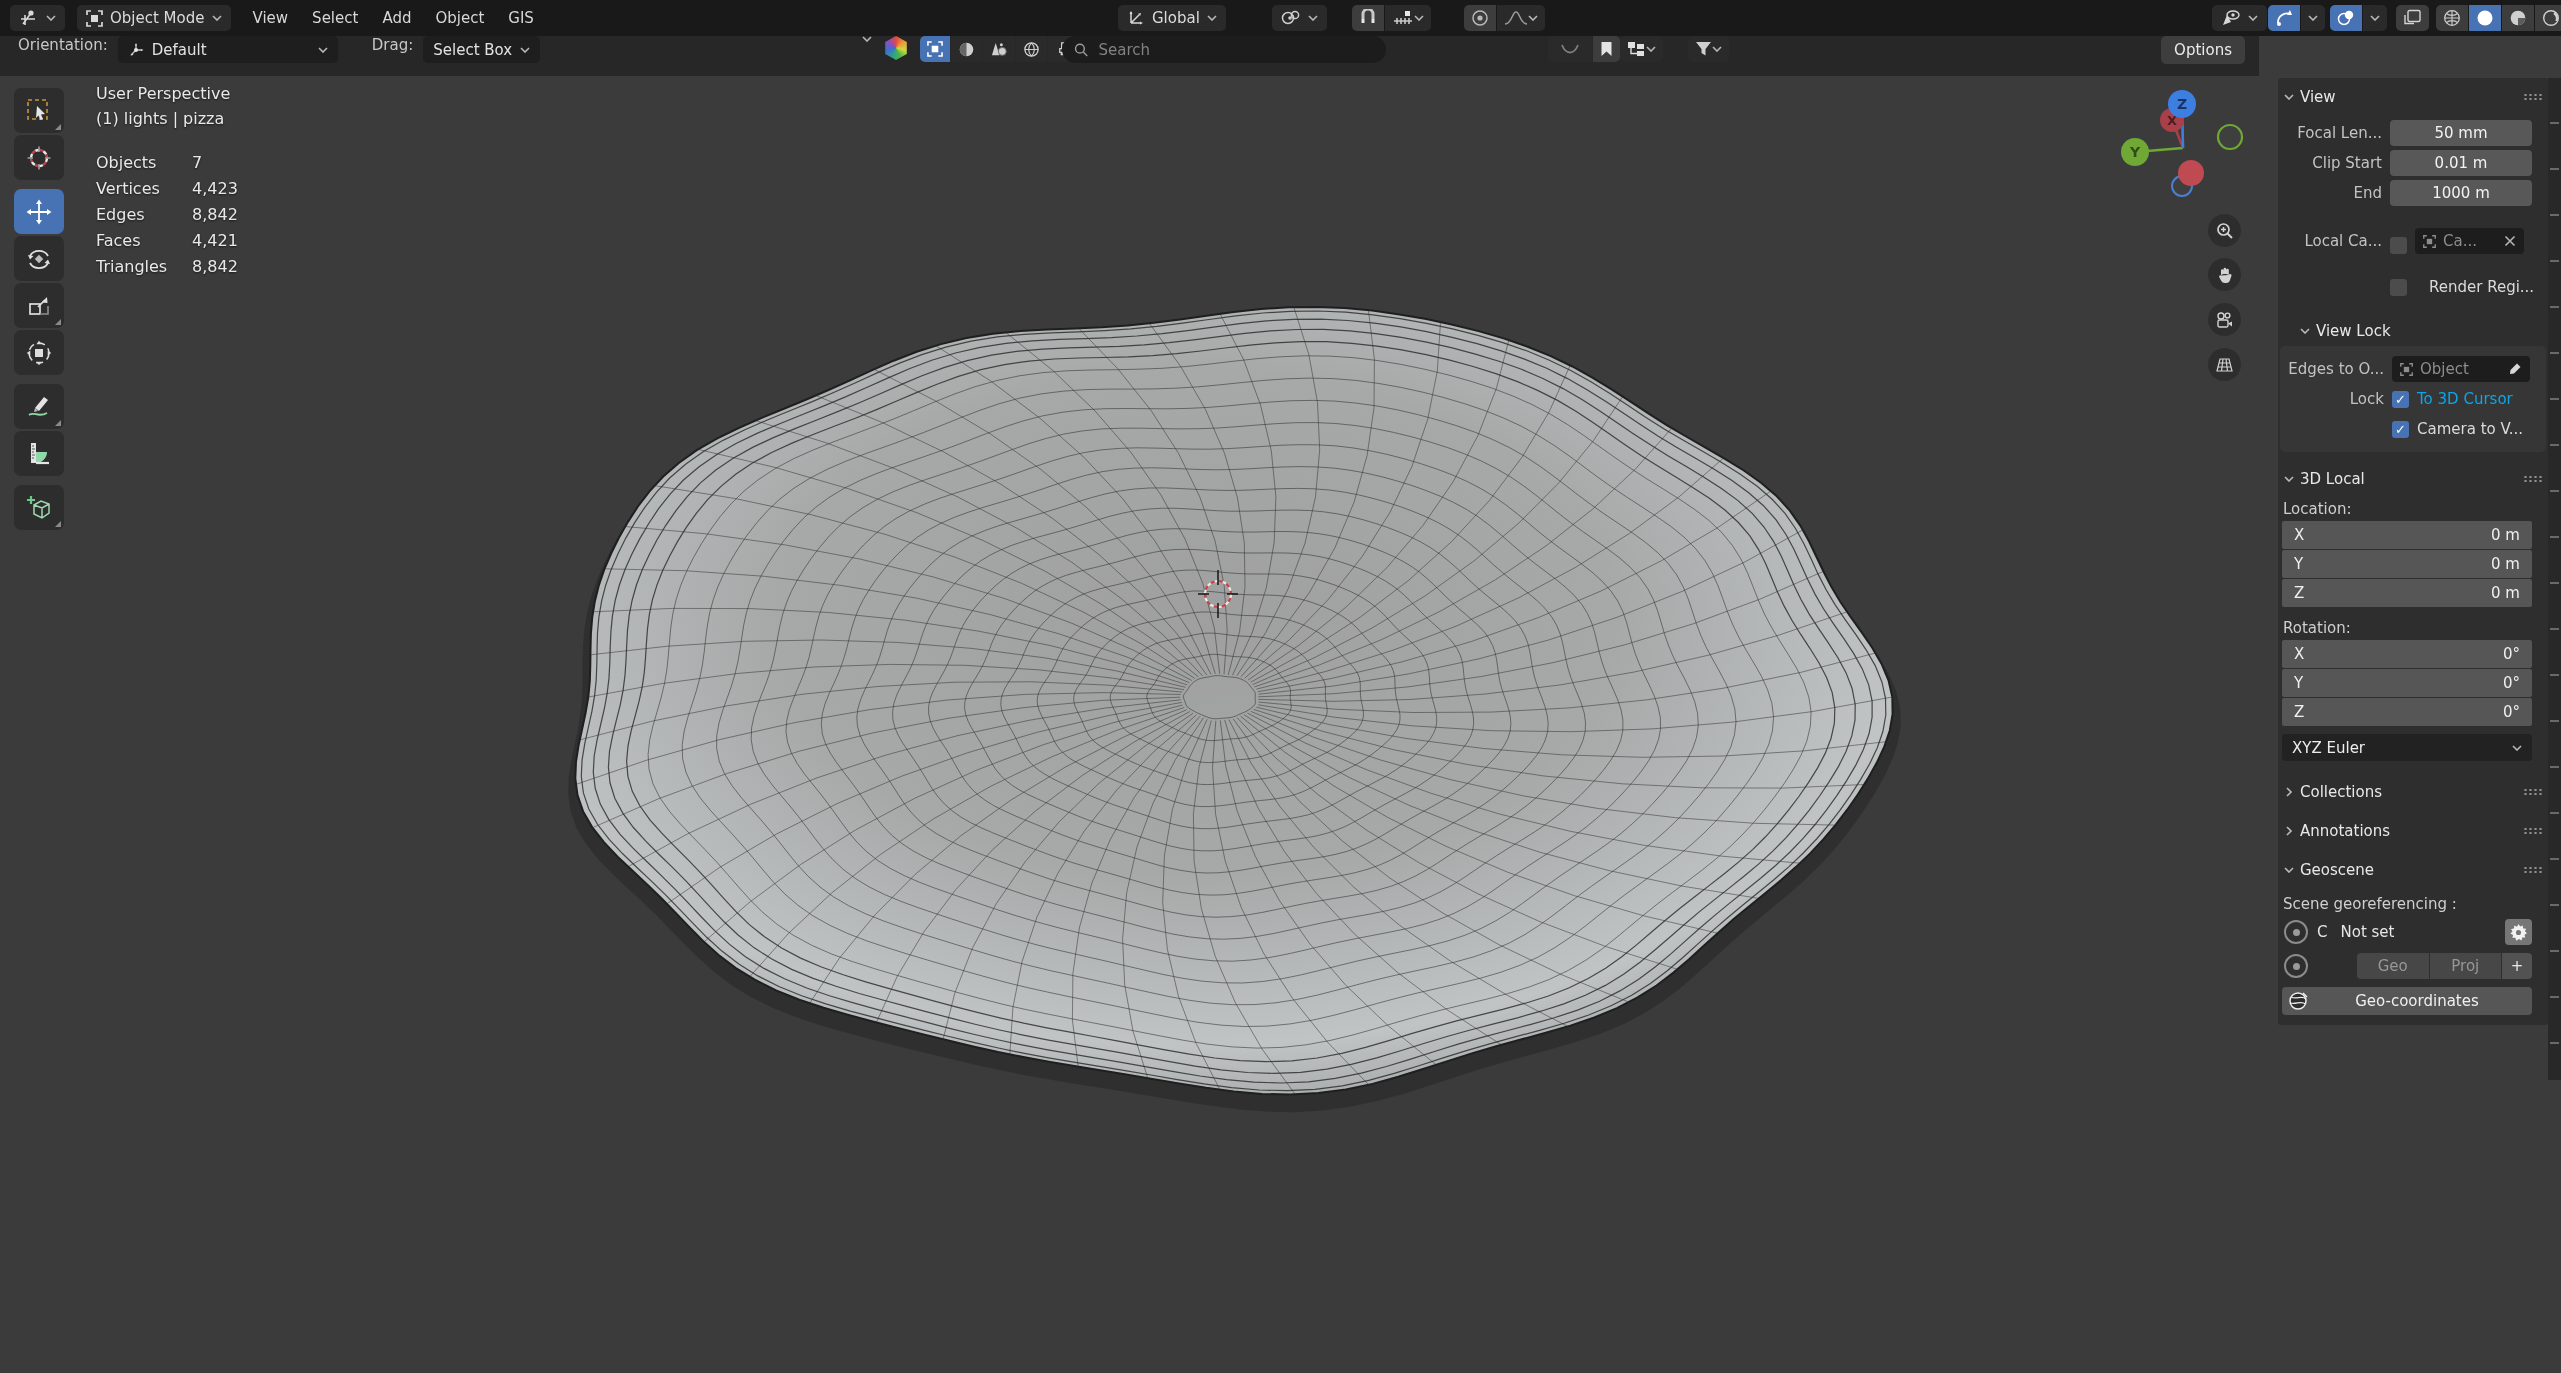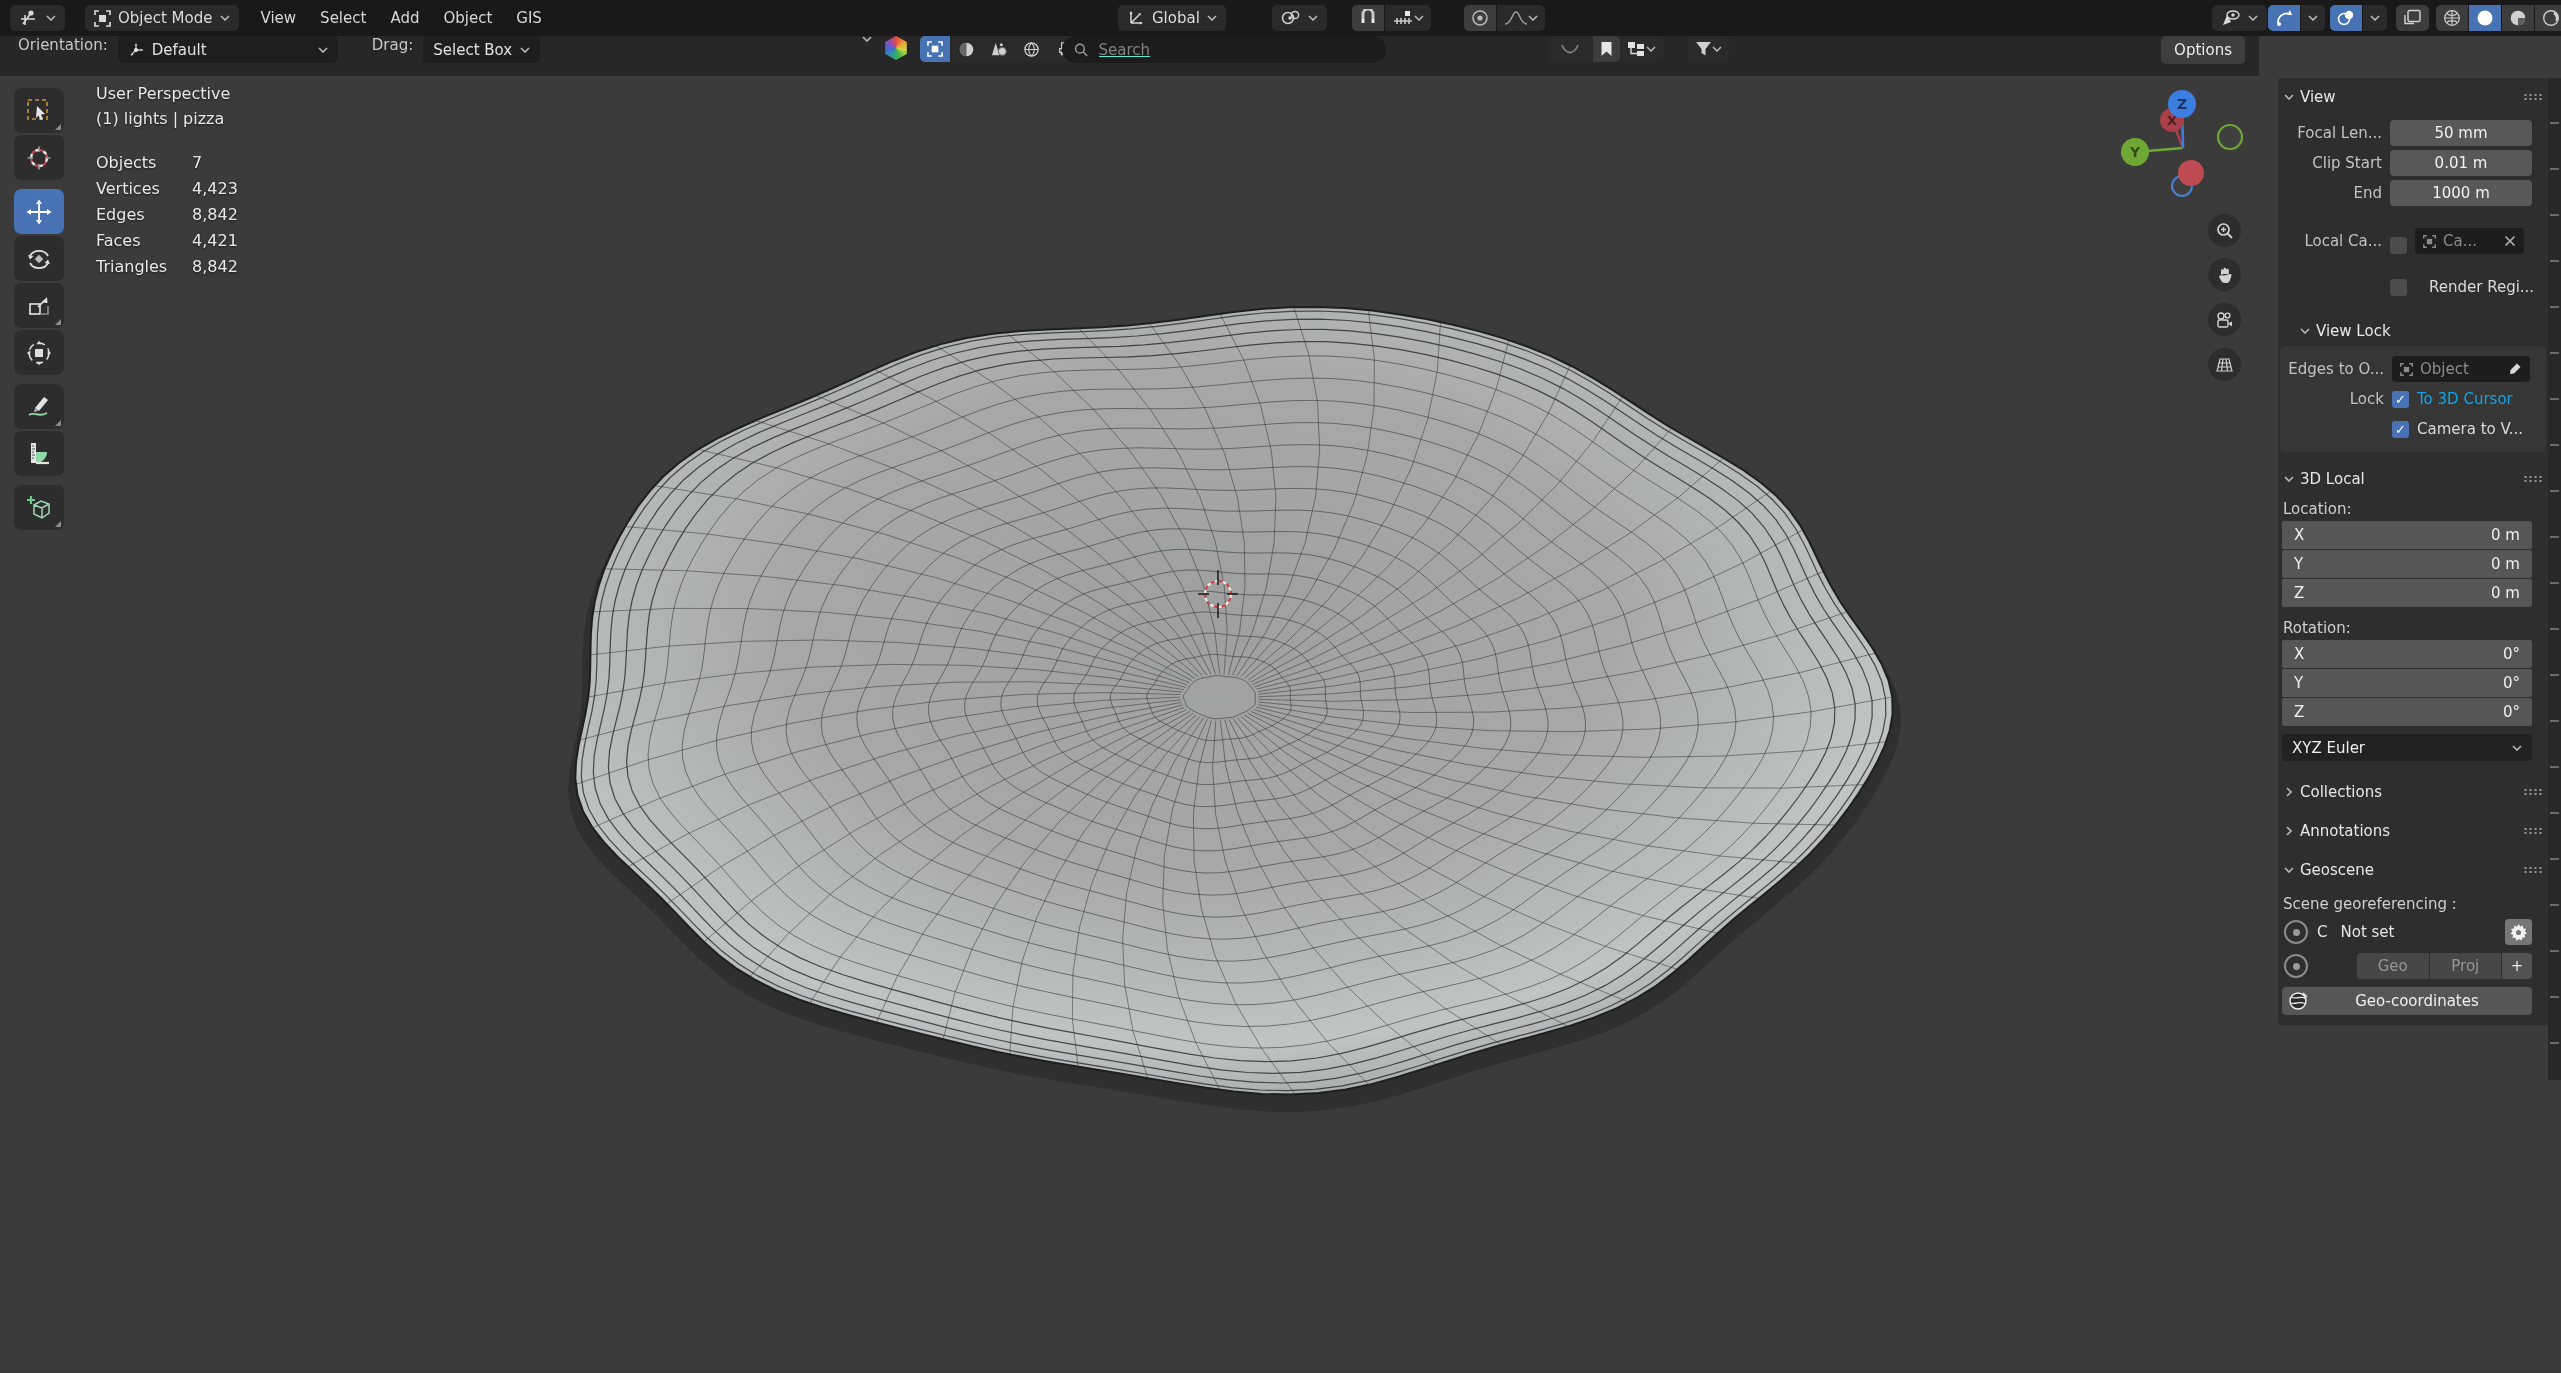--- a/index.html
+++ b/index.html
@@ -20,22 +20,22 @@
   .seg.blue{background:#4772b3;}
   .seg+.seg{margin-left:1px;}
   
   #toolhdr{position:absolute;left:0;top:36px;width:2259px;height:40px;background:#272727;
            display:flex;align-items:flex-start;z-index:29;}
   .lbl{color:#c8c8c8;}
   .darkpill{display:flex;align-items:center;gap:8px;background:#1e1e1e;border-radius:5px;
             height:27px;padding:0 10px;color:#e2e2e2;}
   #search-box{display:flex;align-items:center;gap:8px;background:#1c1c1c;border-radius:14px;
               height:27px;padding:0 12px;width:300px;}
-  #search-box input{background:transparent;border:none;outline:none;color:#5eead4;width:100%;
-                    font-size:15px;font-family:"DejaVu Sans","Liberation Sans",sans-serif;text-decoration:underline;}
+  #search-box input{background:transparent;border:none;outline:none;color:#22c55e;width:100%;
+                    font-size:15px;font-family:"DejaVu Sans","Liberation Sans",sans-serif;}
   #search-box input::placeholder{color:#828282;}
   #options-btn{margin-left:auto;margin-right:14px;background:#3e3e3e;border-radius:5px;height:28px;
                display:flex;align-items:center;padding:0 13px;color:#ececec;}
   
   #ltools{position:absolute;left:14px;top:88px;display:flex;flex-direction:column;gap:9px;z-index:20;}
   .lgroup{display:flex;flex-direction:column;gap:2px;background:transparent;}
   .tbtn{width:50px;height:45px;background:#2d2d2d;border-radius:7px;display:flex;
         align-items:center;justify-content:center;position:relative;}
   .tbtn.active{background:#4772b3;}
   .tbtn .corner{position:absolute;right:3px;bottom:3px;width:0;height:0;
@@ -219,21 +219,21 @@
   <div id="topbar">
     <div class="pill" style="margin-left:10px;">
       <svg width="20" height="18" viewBox="0 0 20 18">
         <circle cx="12" cy="4" r="2.6" fill="#d8d8d8"></circle>
         <path d="M4 15 L12 4 M2 10 L16 10 M6 6 L6 16" stroke="#d8d8d8" stroke-width="1.6" fill="none"></path>
       </svg>
       <svg class="chev" viewBox="0 0 10 6">
           <polyline points="1,1 5,5 9,1"></polyline>
         </svg>
     </div>
-    <div class="pill" style="margin-left:20px;">
+    <div class="pill" style="margin-left:12px;">
       <svg width="17" height="17" viewBox="0 0 17 17">
         <path d="M1 5 V1 H5 M12 1 H16 V5 M16 12 V16 H12 M5 16 H1 V12" stroke="#d8d8d8" stroke-width="1.7" fill="none"></path>
         <rect x="5" y="5" width="7" height="7" fill="#d8d8d8"></rect>
       </svg>
       <span>Object Mode</span>
       <svg class="chev" viewBox="0 0 10 6">
           <polyline points="1,1 5,5 9,1"></polyline>
         </svg>
     </div>
     <div style="display:flex;margin-left:10px;">

